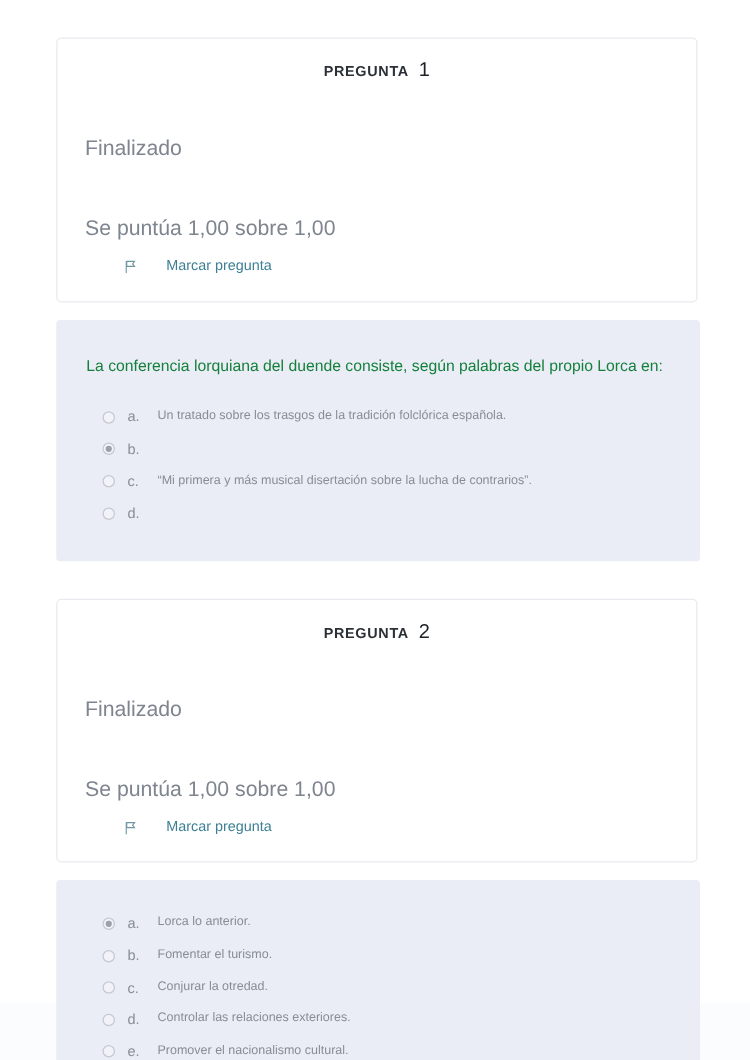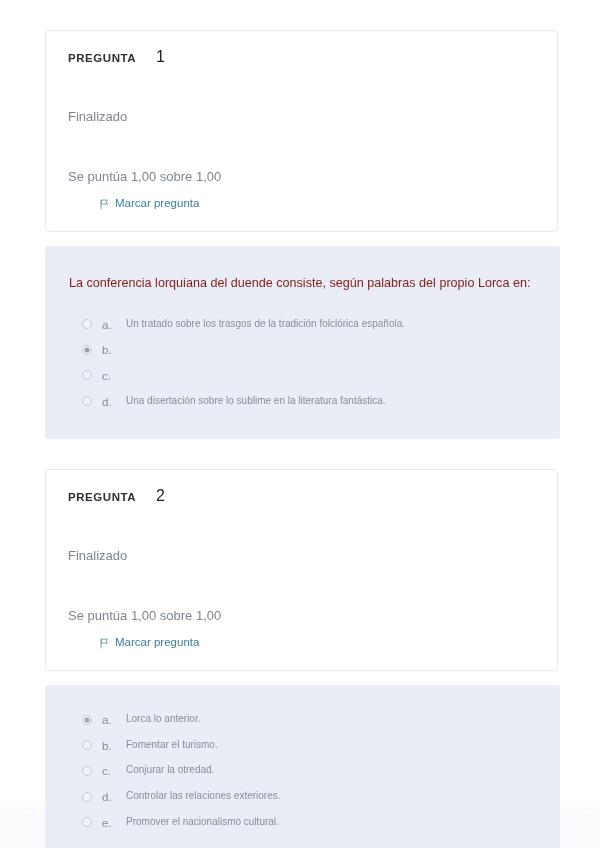--- a/index.html
+++ b/index.html
@@ -54,54 +54,55 @@
     background: #ffffff;
     border: 1px solid #e8eaee;
     border-radius: 4px;
     padding: 18px 22px 20px 22px;
     width: 513px;
   }
 
   .qcard-header {
     display: flex;
     align-items: baseline;
-    gap: 20px;
+    gap: 8px;
     margin-bottom: 14px;
+    justify-content: center;
   }
 
   .qcard-label {
     font-size: 11.5px;
     font-weight: bold;
     letter-spacing: 0.55px;
     color: #2b2f36;
     text-transform: uppercase;
   }
 
   .qcard-number {
     font-size: 16px;
     font-weight: normal;
     color: #1d2125;
     line-height: 1;
   }
 
   .qcard-state,
   .qcard-grade {
-    font-size: 13px;
+    font-size: 17px;
     color: #7e858f;
     margin-bottom: 12px;
     line-height: 1.2;
     margin-top: 44px;
   }
 
   .qcard-grade { margin-bottom: 13px; }
 
   .flag-row {
     display: flex;
     align-items: center;
-    gap: 6px;
+    gap: 24px;
     cursor: pointer;
     width: max-content;
     padding-left: 32px;
   }
 
   .flag-icon {
     width: 9px;
     height: 11px;
     display: block;
     flex: none;
@@ -118,21 +119,21 @@
     background: #eaedf5;
     border-radius: 3px;
     width: 515px;
     padding: 27px 24px 30px 24px;
     margin-top: 14px;
   }
 
   .qtext {
     font-size: 12.6px;
     line-height: 1.72;
-    color: #7f1d1d;
+    color: #15803d;
     margin-bottom: 22px;
     max-width: 470px;
   }
 
   .answers {
     padding-left: 13px;
   }
 
   .answer-row {
     display: flex;
@@ -221,26 +222,26 @@
         </div>
 
         <div class="answer-row">
           <span class="radio checked"></span>
           <span class="answer-letter">b.</span>
         </div>
 
         <div class="answer-row">
           <span class="radio"></span>
           <span class="answer-letter">c.</span>
+          <span class="answer-text">“Mi primera y más musical disertación sobre la lucha de contrarios”.</span>
         </div>
 
         <div class="answer-row">
           <span class="radio"></span>
           <span class="answer-letter">d.</span>
-          <span class="answer-text">Una disertación sobre lo sublime en la literatura fantástica.</span>
         </div>
 
       </div>
     </div>
 
     <div class="block-gap"></div>
 
     <div class="qcard">
       <div class="qcard-header">
         <span class="qcard-label">PREGUNTA</span>

